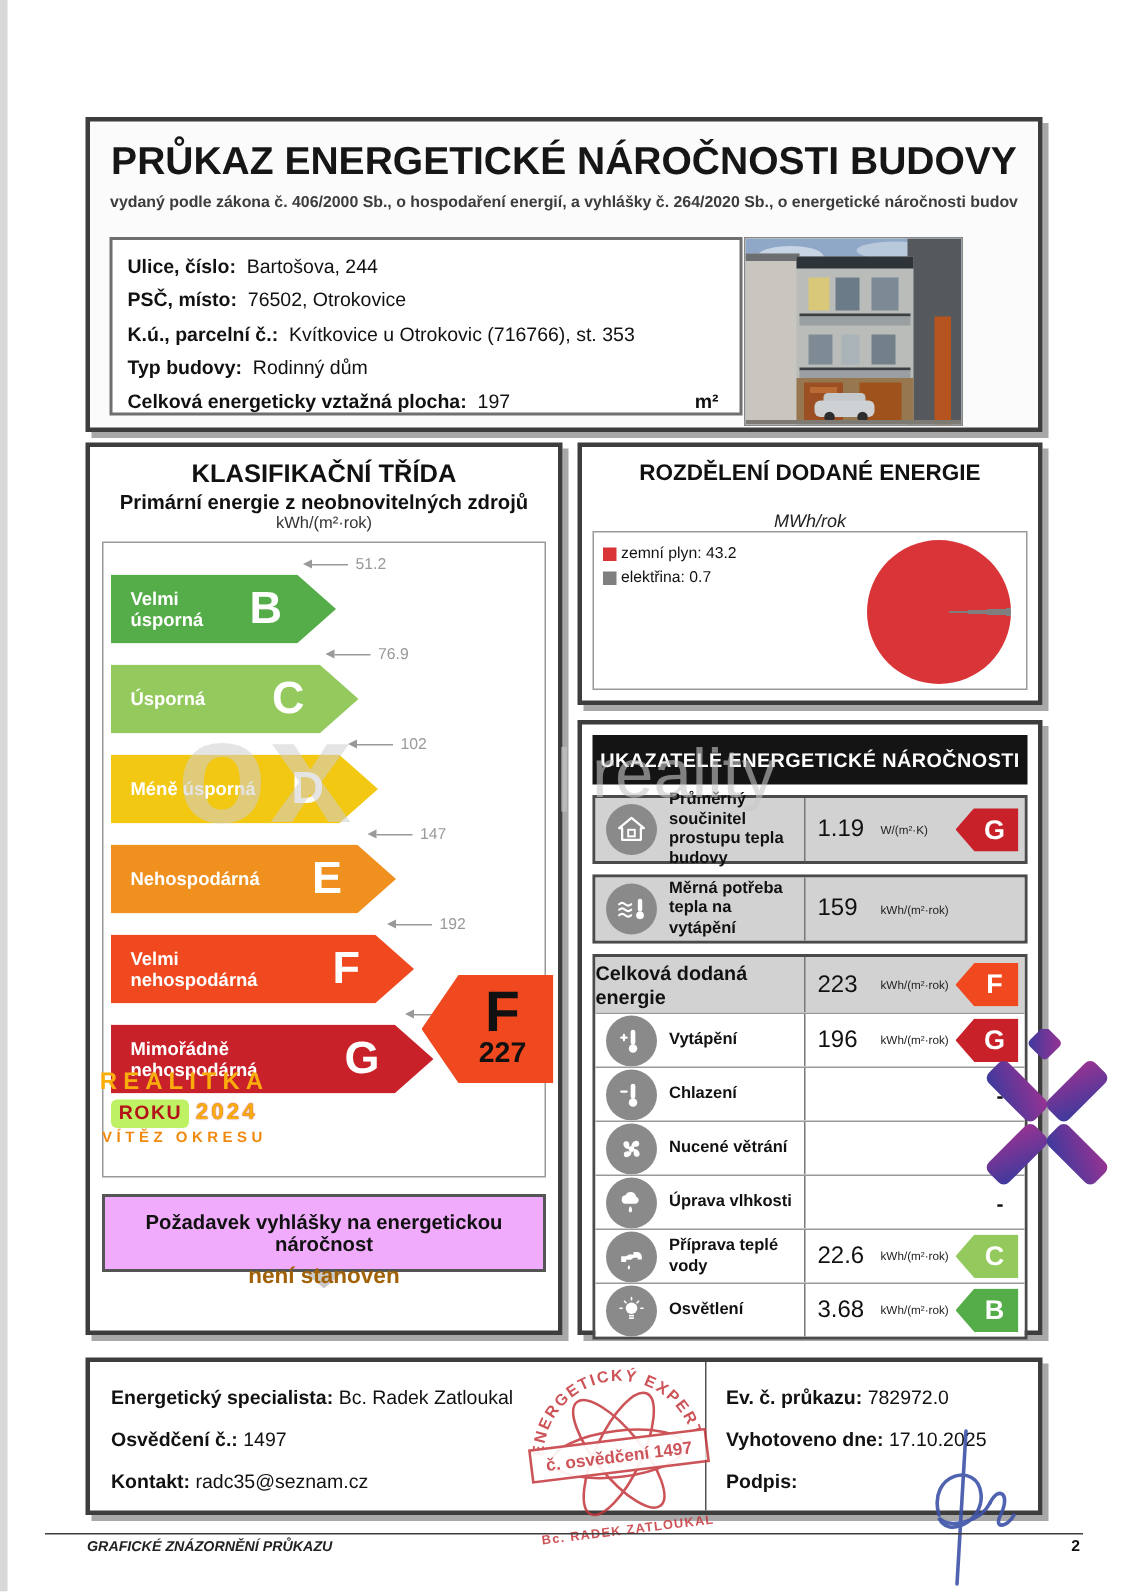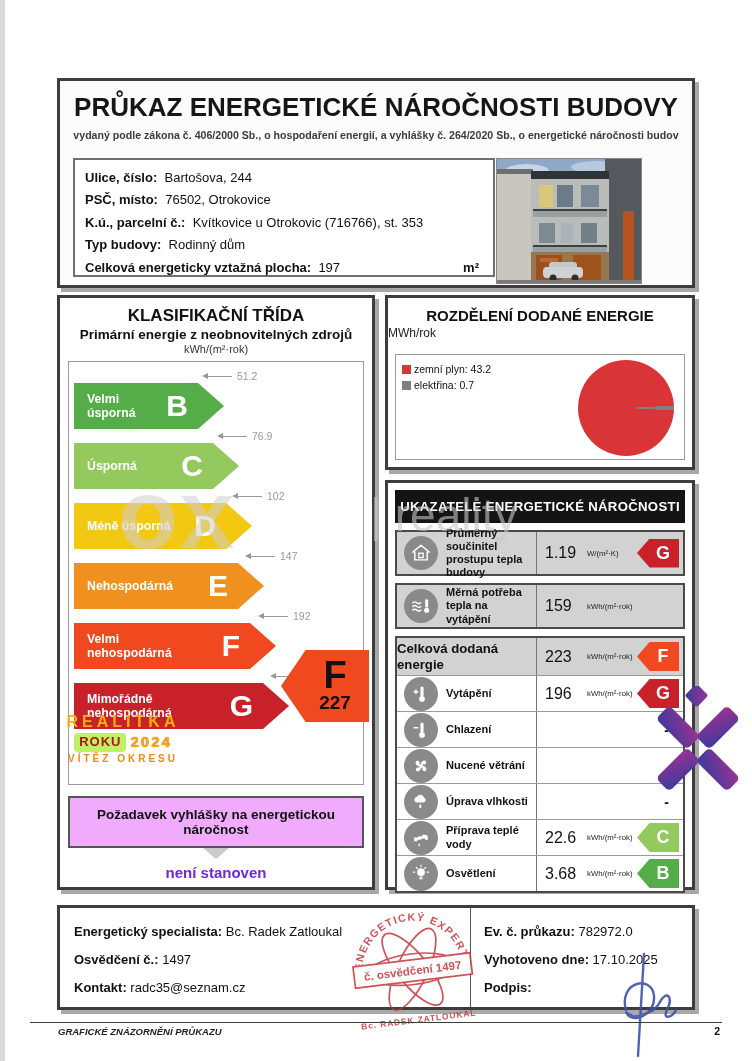--- a/index.html
+++ b/index.html
@@ -43,26 +43,26 @@
   .t3 { margin-left:171px; } .t4 { margin-left:184px; } .t5 { margin-left:196px; }
   .marker { position:absolute; right:3px; top:352px; width:88px; height:72px; background:#f0481f;
             clip-path:polygon(0 50%, 28% 0, 100% 0, 100% 100%, 28% 100%);
             display:flex; flex-direction:column; align-items:center; justify-content:center; padding-left:20px; }
   .marker-letter { font-size:38px; font-weight:bold; color:#111; line-height:0.9; }
   .marker-value { font-size:19px; font-weight:bold; color:#111; }
   .req-box { position:absolute; left:8px; top:498px; width:296px; height:52px; background:#f0abfc; border:2px solid #555;
              display:flex; align-items:center; justify-content:center; text-align:center; font-size:13.5px; font-weight:bold; color:#111; padding:0 14px; }
   .req-notch { position:absolute; left:50%; top:550px; transform:translateX(-50%); width:0; height:0;
                border-left:13px solid transparent; border-right:13px solid transparent; border-top:11px solid #c9c9c9; }
-  .req-value { position:absolute; left:0; top:566px; width:100%; text-align:center; font-size:15px; font-weight:bold; color:#6d28d9; }
+  .req-value { position:absolute; left:0; top:544px; width:100%; text-align:center; font-size:15px; font-weight:bold; color:#a16207; }
 
   
   .pie-panel { left:385px; top:295px; width:310px; height:175px; }
   .pie-title { text-align:center; margin-top:9px; font-size:15px; font-weight:bold; color:#111; }
-  .pie-unit { text-align:left; margin-top:2px; font-size:12px; color:#222; }
+  .pie-unit { text-align:center; margin-top:16px; font-size:12px; color:#222;font-style:italic; }
   .pie-inner { position:absolute; left:7px; top:56px; width:290px; height:106px; border:1px solid #999; }
   .legend { position:absolute; left:6px; top:6px; }
   .legend-item { display:flex; align-items:center; gap:3px; font-size:10.5px; color:#111; line-height:16px; }
   .swatch { width:9px; height:9px; display:inline-block; }
   .sw-gas { background:#d93438; } .sw-el { background:#7f7f7f; }
   .pie { position:absolute; right:10px; top:5px; width:96px; height:96px; border-radius:50%;
          background:conic-gradient(#d93438 0deg 87deg, #7f7f7f 87deg 93deg, #d93438 93deg 360deg); }
 
   
   .ind-panel { left:385px; top:480px; width:310px; height:410px; padding:7px; }

